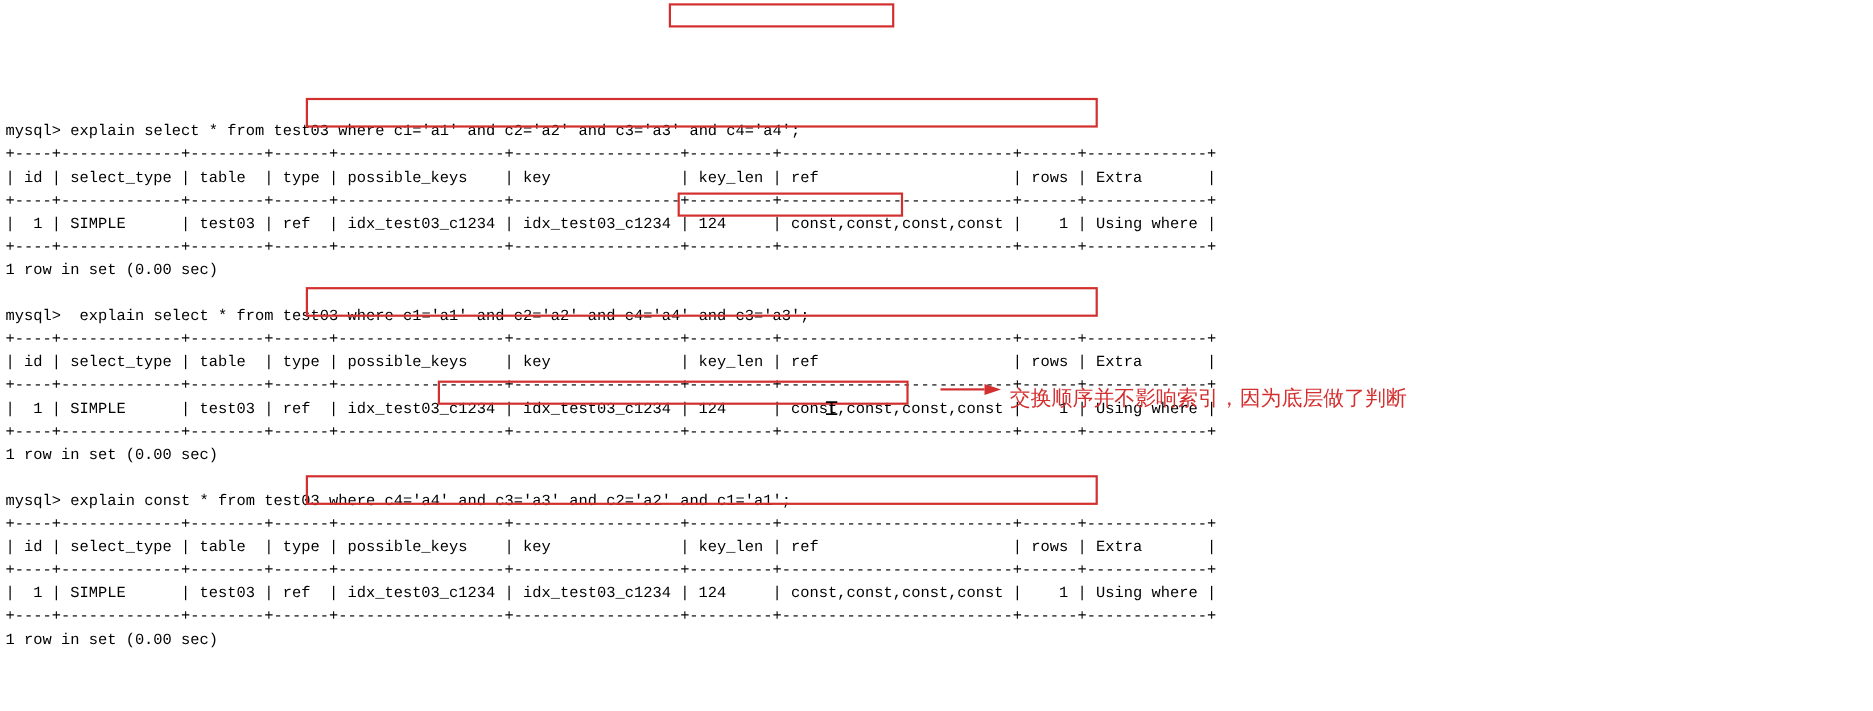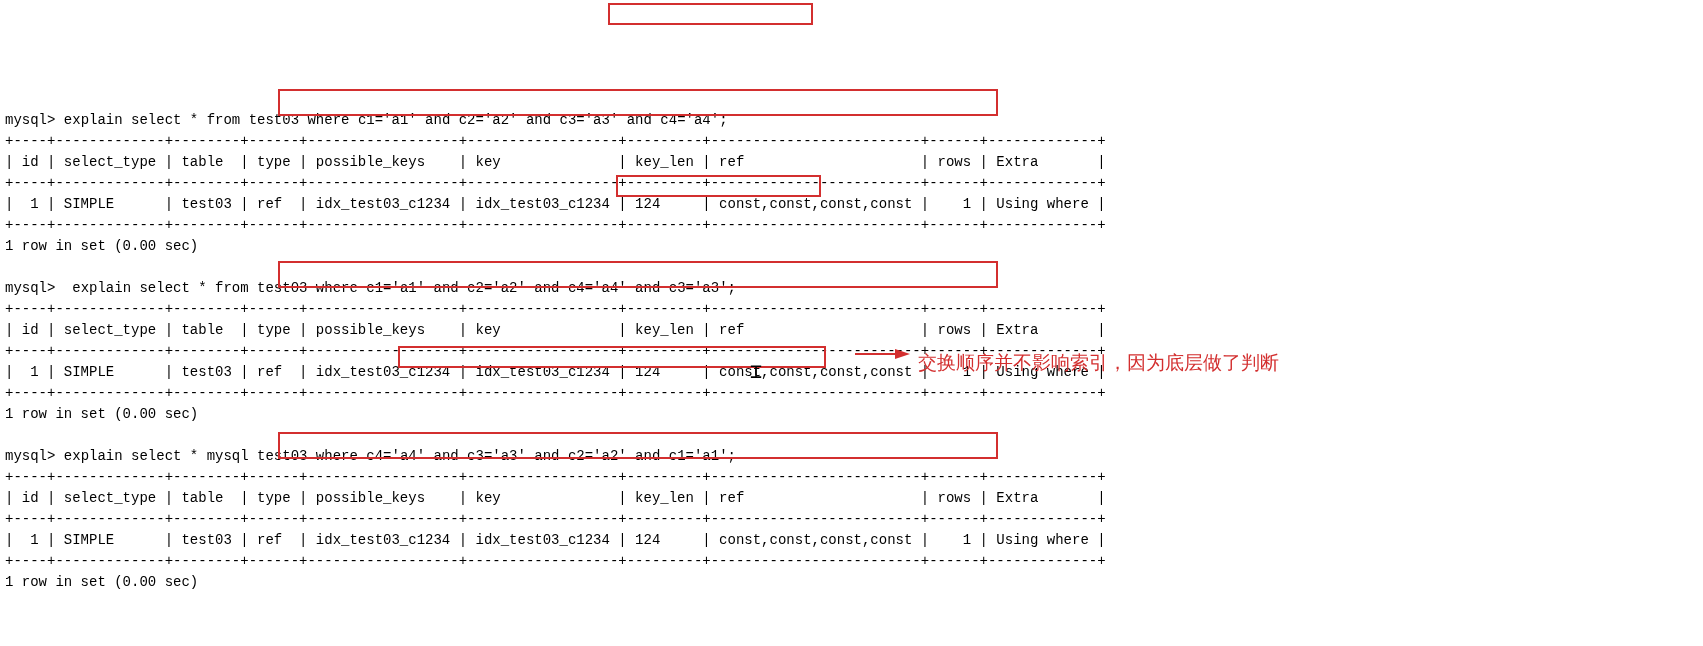--- a/index.html
+++ b/index.html
@@ -67,21 +67,21 @@
 <span>1 row in set (0.00 sec)</span>
 
 <span>mysql&gt;</span> <span> explain select * from test03 where c1='a1' and c2='a2' and c4='a4' and c3='a3';</span>
 <span>+----+-------------+--------+------+------------------+------------------+---------+-------------------------+------+-------------+</span>
 <span>| id | select_type | table  | type | possible_keys    | key              | key_len | ref                     | rows | Extra       |</span>
 <span>+----+-------------+--------+------+------------------+------------------+---------+-------------------------+------+-------------+</span>
 <span>|  1 | SIMPLE      | test03 | ref  | idx_test03_c1234 | idx_test03_c1234 | 124     | const,const,const,const |    1 | Using where |</span>
 <span>+----+-------------+--------+------+------------------+------------------+---------+-------------------------+------+-------------+</span>
 <span>1 row in set (0.00 sec)</span>
 
-<span>mysql&gt;</span> <span>explain select * mysql test03 where c4='a4' and c3='a3' and c2='a2' and c1='a1';</span>
+<span>mysql&gt;</span> <span>explain const * from test03 where c4='a4' and c3='a3' and c2='a2' and c1='a1';</span>
 <span>+----+-------------+--------+------+------------------+------------------+---------+-------------------------+------+-------------+</span>
 <span>| id | select_type | table  | type | possible_keys    | key              | key_len | ref                     | rows | Extra       |</span>
 <span>+----+-------------+--------+------+------------------+------------------+---------+-------------------------+------+-------------+</span>
 <span>|  1 | SIMPLE      | test03 | ref  | idx_test03_c1234 | idx_test03_c1234 | 124     | const,const,const,const |    1 | Using where |</span>
 <span>+----+-------------+--------+------+------------------+------------------+---------+-------------------------+------+-------------+</span>
 <span>1 row in set (0.00 sec)</span>
 </div>
 
 
 <div class="highlight-box" style="top: 3px; left: 608px; width: 205px; height: 22px;"></div>

